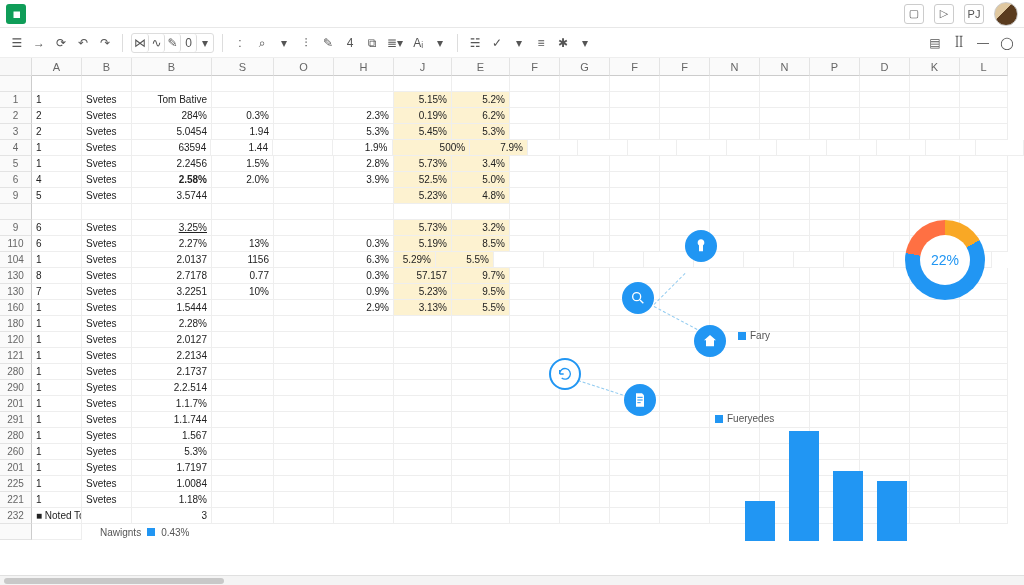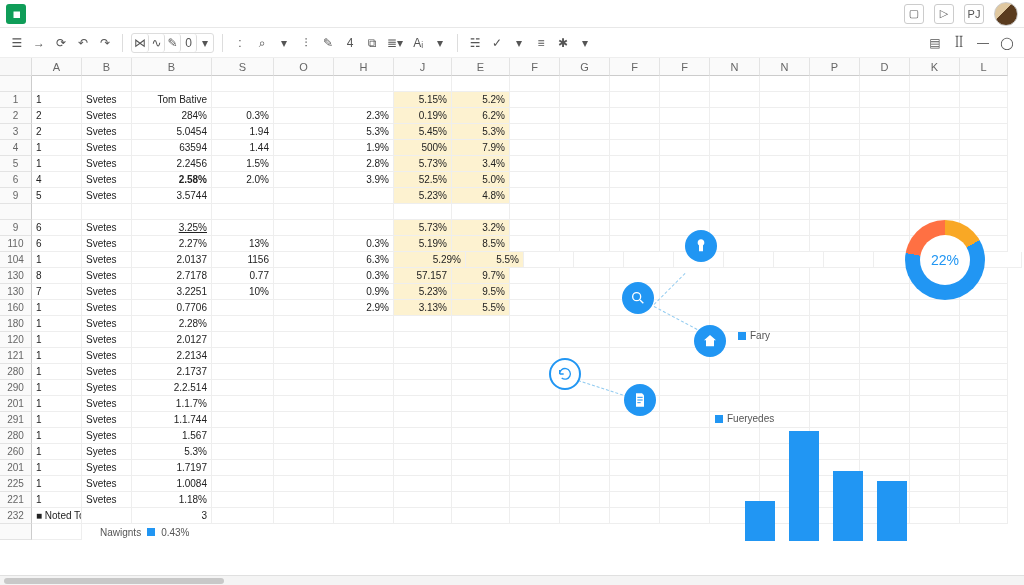--- a/index.html
+++ b/index.html
@@ -230,21 +230,21 @@
         <div class="cell r" style="width: 48px;"></div>
       </div>
       <div class="row">
         <div class="row-h">4</div>
         <div class="cell" style="width: 50px;">1</div>
         <div class="cell" style="width: 50px;">Svetes</div>
         <div class="cell r" style="width: 80px;">63594</div>
         <div class="cell r" style="width: 62px;">1.44</div>
         <div class="cell r" style="width: 60px;"></div>
         <div class="cell r" style="width: 60px;">1.9%</div>
-        <div class="cell r hl" style="width: 58px;">500%</div>
+        <div class="cell r hl" style="width: 78px;">500%</div>
         <div class="cell r hl" style="width: 58px;">7.9%</div>
         <div class="cell r" style="width: 50px;"></div>
         <div class="cell r" style="width: 50px;"></div>
         <div class="cell r" style="width: 50px;"></div>
         <div class="cell r" style="width: 50px;"></div>
         <div class="cell r" style="width: 50px;"></div>
         <div class="cell r" style="width: 50px;"></div>
         <div class="cell r" style="width: 50px;"></div>
         <div class="cell r" style="width: 50px;"></div>
         <div class="cell r" style="width: 50px;"></div>
@@ -377,21 +377,21 @@
         <div class="cell r" style="width: 48px;"></div>
       </div>
       <div class="row">
         <div class="row-h">104</div>
         <div class="cell" style="width: 50px;">1</div>
         <div class="cell" style="width: 50px;">Svetes</div>
         <div class="cell r" style="width: 80px;">2.0137</div>
         <div class="cell r" style="width: 62px;">1156</div>
         <div class="cell r" style="width: 60px;"></div>
         <div class="cell r" style="width: 60px;">6.3%</div>
-        <div class="cell r hl" style="width: 72px;">5.29%</div>
+        <div class="cell r hl" style="width: 42px;">5.29%</div>
         <div class="cell r hl" style="width: 58px;">5.5%</div>
         <div class="cell r" style="width: 50px;"></div>
         <div class="cell r" style="width: 50px;"></div>
         <div class="cell r" style="width: 50px;"></div>
         <div class="cell r" style="width: 50px;"></div>
         <div class="cell r" style="width: 50px;"></div>
         <div class="cell r" style="width: 50px;"></div>
         <div class="cell r" style="width: 50px;"></div>
         <div class="cell r" style="width: 50px;"></div>
         <div class="cell r" style="width: 50px;"></div>
@@ -436,21 +436,21 @@
         <div class="cell r" style="width: 50px;"></div>
         <div class="cell r" style="width: 50px;"></div>
         <div class="cell r" style="width: 50px;"></div>
         <div class="cell r" style="width: 50px;"></div>
         <div class="cell r" style="width: 48px;"></div>
       </div>
       <div class="row">
         <div class="row-h">160</div>
         <div class="cell" style="width: 50px;">1</div>
         <div class="cell" style="width: 50px;">Svetes</div>
-        <div class="cell r" style="width: 80px;">0.7706</div>
+        <div class="cell r" style="width: 80px;">1.5444</div>
         <div class="cell r" style="width: 62px;"></div>
         <div class="cell r" style="width: 60px;"></div>
         <div class="cell r" style="width: 60px;">2.9%</div>
         <div class="cell r hl" style="width: 58px;">3.13%</div>
         <div class="cell r hl" style="width: 58px;">5.5%</div>
         <div class="cell r" style="width: 50px;"></div>
         <div class="cell r" style="width: 50px;"></div>
         <div class="cell r" style="width: 50px;"></div>
         <div class="cell r" style="width: 50px;"></div>
         <div class="cell r" style="width: 50px;"></div>

